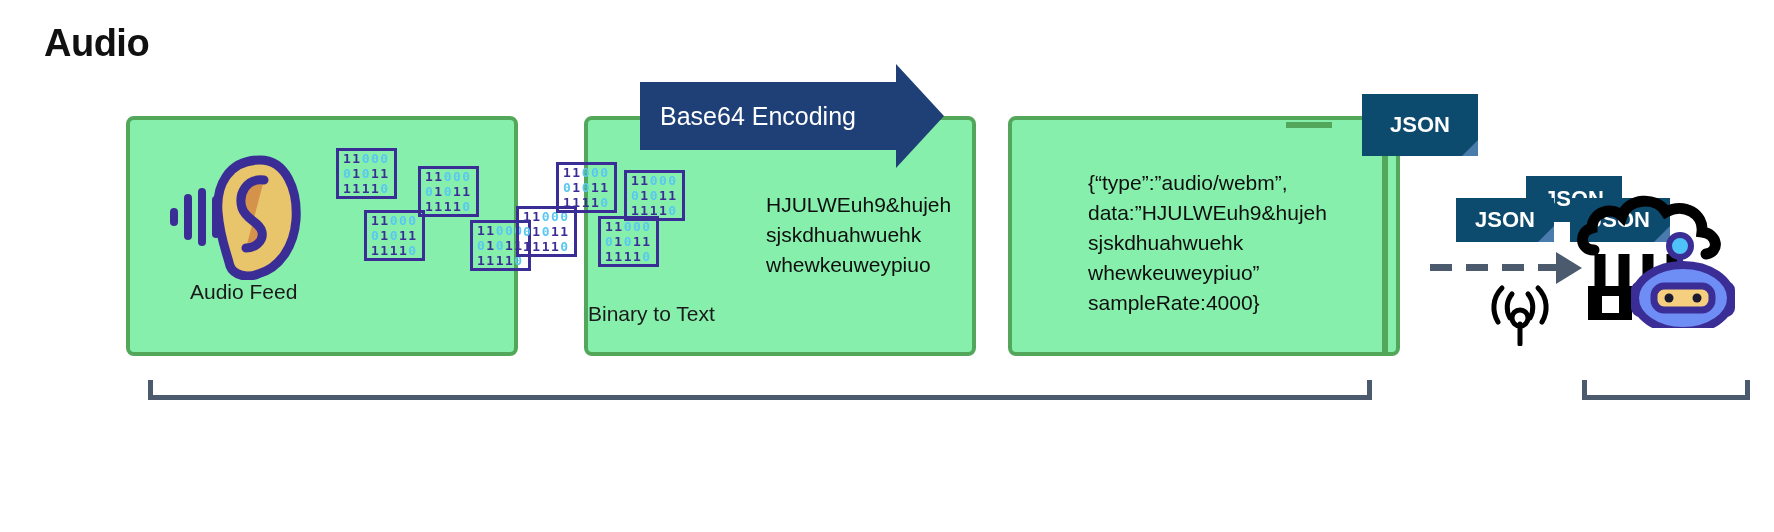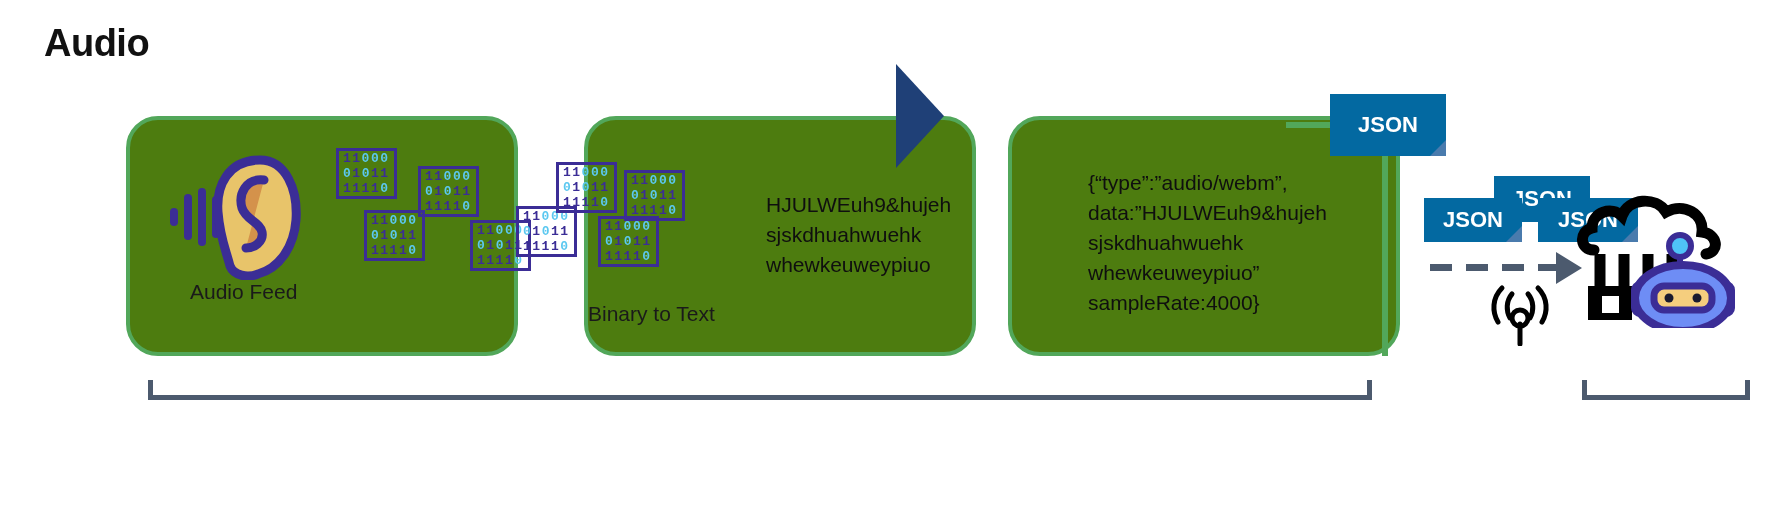--- a/index.html
+++ b/index.html
@@ -26,22 +26,22 @@
     top: 22px;
     font-size: 38px;
     font-weight: bold;
     letter-spacing: -0.5px;
     color: #111111;
   }
 
   
   .stage-box {
     border: 4px solid #52A75A;
-    border-radius: 32px;
-    background: #4d7c0f;
+    border-radius: 8px;
+    background: #86efac;
     box-sizing: border-box;
   }
   #stage-audio   { left: 126px;  top: 116px; width: 392px; height: 240px; }
   #stage-binary  { left: 584px;  top: 116px; width: 392px; height: 240px; }
   #stage-json    { left: 1008px; top: 116px; width: 392px; height: 240px; }
 
   .stage-label {
     position: absolute;
     left: 0; right: 0;
     bottom: 22px;
@@ -70,21 +70,21 @@
     white-space: nowrap;
   }
   .binary-block::before,
   .binary-block::after {
     content: "";
     position: absolute;
     left: 0; right: 0;
     height: 3px;
     background: transparent;
   }
-  .binary-block .brow { display: block; font-family: Liberation Mono, monospace; }
+  .binary-block .brow { display: block; }
   .binary-block .z { color: #5BC8F0; }
   .bb-cap {
     position: absolute;
     left: 0; right: 0;
     height: 3px;
     background: #3B2D96;
   }
 
   
   #base64-arrow {
@@ -114,28 +114,29 @@
     font-size: 21px;
     line-height: 30px;
     color: #0f0f0f;
     white-space: pre-line;
   }
   #binary-text { left: 766px;  top: 190px; width: 210px; }
   #json-text   { left: 1088px; top: 168px; width: 290px; }
 
   
   .json-tag {
-    background: #0369a1;
+    background: #0c4a6e;
     color: #ffffff;
     font-size: 22px;
     font-weight: bold;
     display: flex;
     align-items: center;
     justify-content: center;
     box-sizing: border-box;
+    margin-left: 32px;
   }
   .json-tag .fold {
     position: absolute;
     right: 0;
     bottom: 0;
     width: 0; height: 0;
     border-left: 16px solid transparent;
     border-bottom: 16px solid #4A7BAD;
   }
   #json-tag-main  { left: 1330px; top: 94px;  width: 116px; height: 62px; }
@@ -289,20 +290,23 @@
         <span class="brow"><span class="z">0</span>1<span class="z">0</span>11</span>
         <span class="brow">1111<span class="z">0</span></span>
       </div>
     <div class="bb-cap" style="bottom:0"></div>
   </div>
 
   <div class="abs box-text" id="binary-text">HJULWEuh9&amp;hujeh
 sjskdhuahwuehk
 whewkeuweypiuo</div>
 
+  <div class="abs" id="base64-arrow">
+    <span>Base64 Encoding</span>
+  </div>
   <div class="abs" id="base64-arrow-head"></div>
 
   <div class="abs stage-box" id="stage-json"></div>
   <div class="abs box-text" id="json-text">{“type”:”audio/webm”,
 data:”HJULWEuh9&amp;hujeh
 sjskdhuahwuehk
 whewkeuweypiuo”
 sampleRate:4000}</div>
 
   <div class="abs green-line" id="conn-json-to-tag"></div>

